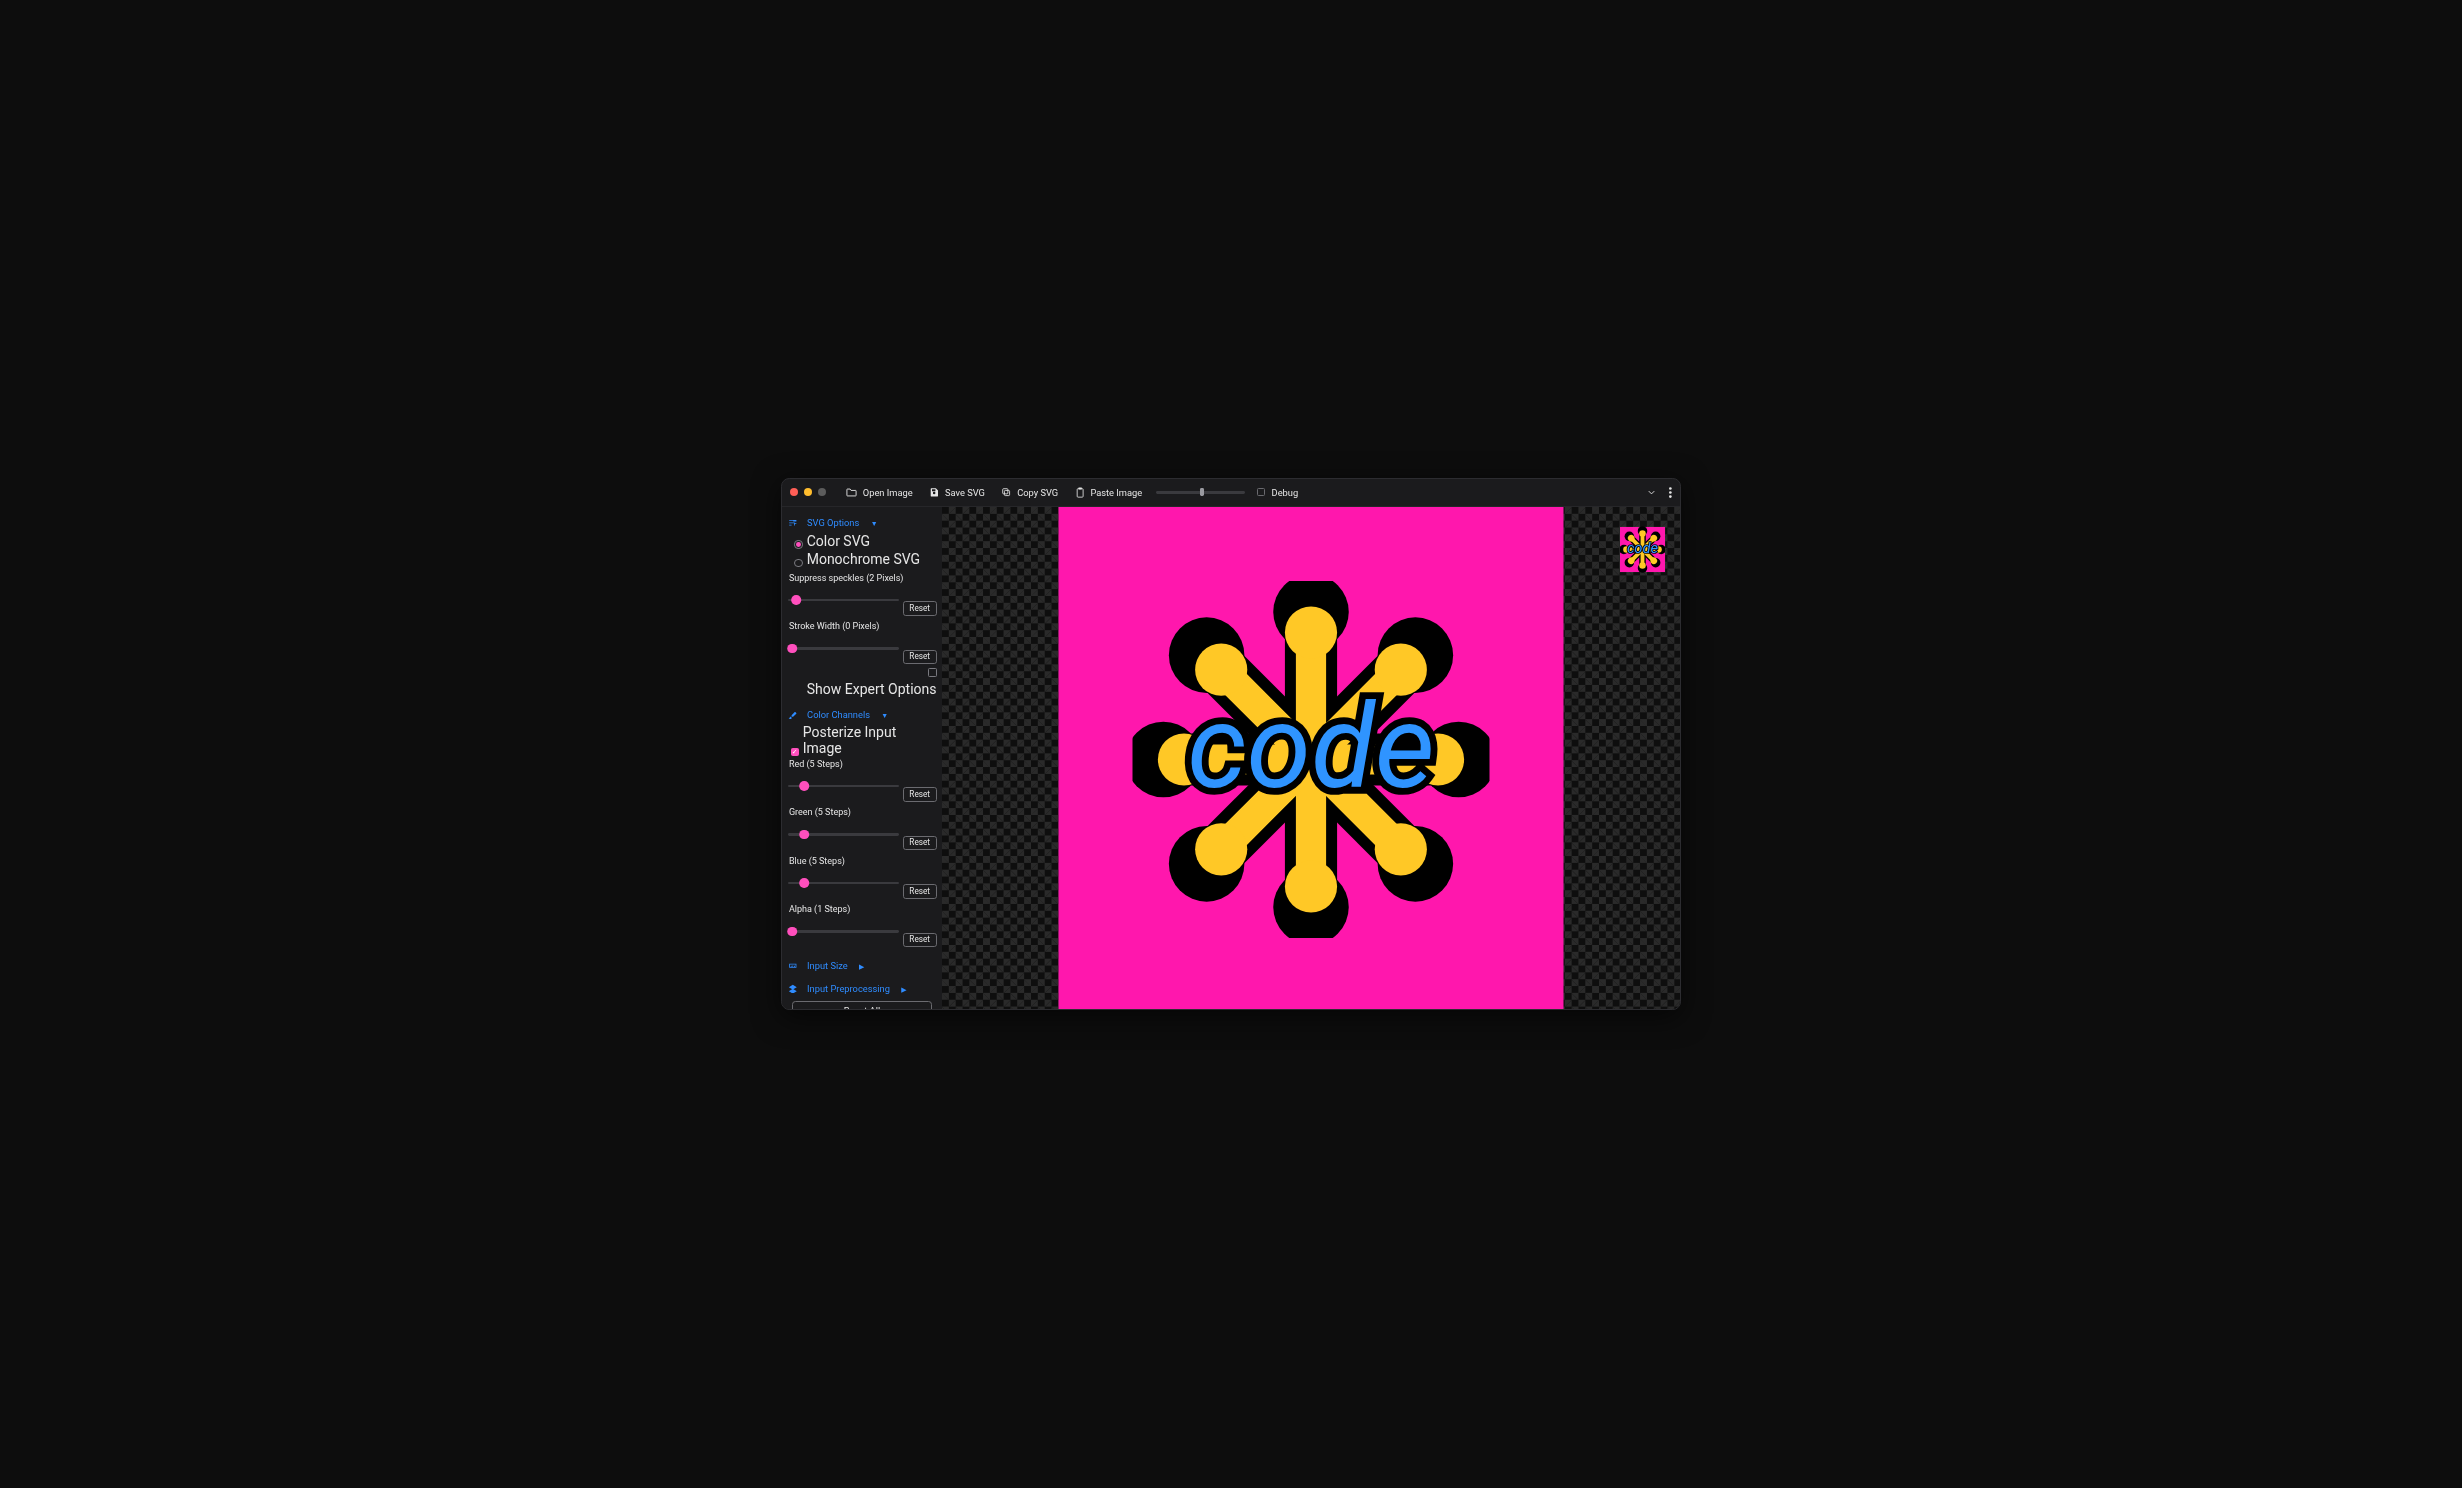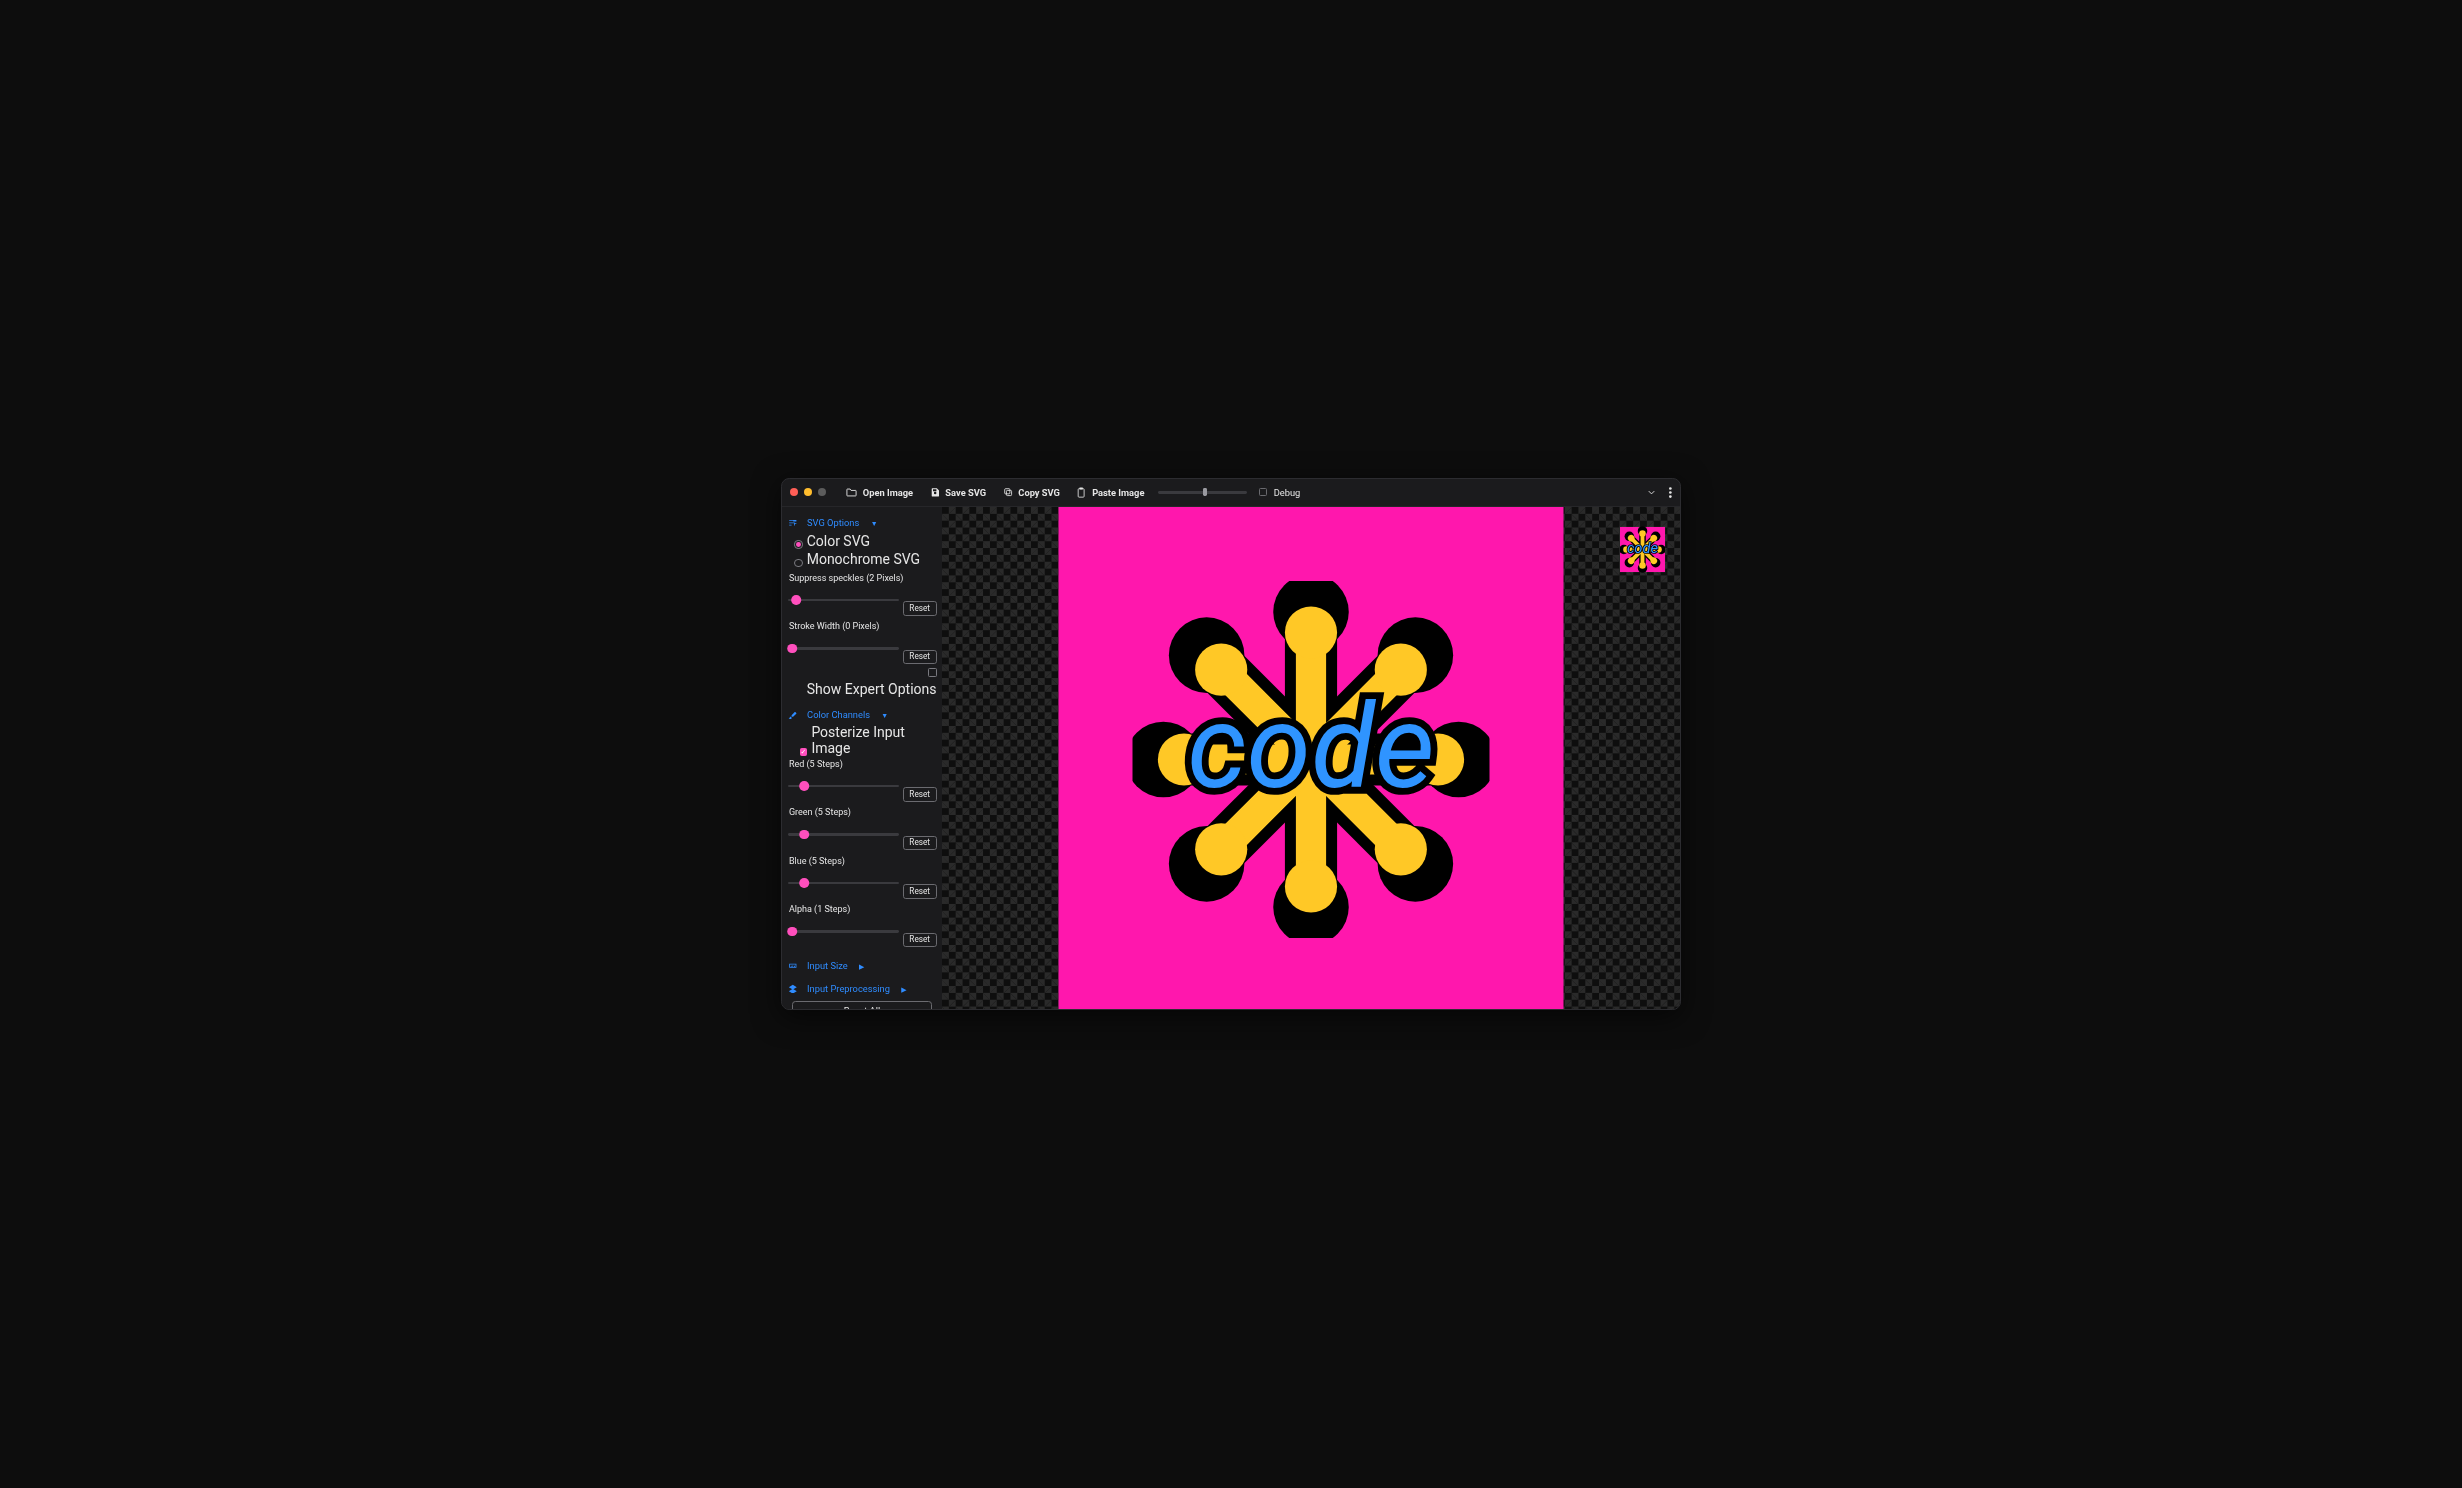--- a/index.html
+++ b/index.html
@@ -28,21 +28,21 @@
     box-shadow:0 6.9px 27.5px rgba(0,0,0,.6);
   }
 
   
   .toolbar{height:27.5px;display:flex;align-items:center;padding:0 8.2px;gap:2.7px;border-bottom:0.7px solid #262629;}
   .traffic{display:flex;gap:5.5px;margin-right:11px;}
   .tl{width:8.2px;height:8.2px;border-radius:50%;}
   .tl.red{background:#ff5f57;}
   .tl.yellow{background:#ffbd2e;}
   .tl.green{background:#5c5c5c;}
-  .tbtn{display:flex;align-items:center;gap:5.5px;color:var(--text);font-size:9.3px;padding:2.7px 6.9px;border-radius:4.1px;cursor:pointer;font-weight:bold;}
+  .tbtn{display:flex;align-items:center;gap:5.5px;color:var(--text);font-size:9.3px;padding:2.7px 6.9px;border-radius:4.1px;cursor:pointer;}
   .icon{fill:var(--text);}
   .zoom-slider{width:89px;height:2.7px;background:var(--slider-track);border-radius:1.4px;position:relative;margin:0 4.1px;}
   .zoom-slider::after{content:"";position:absolute;top:-2.7px;left:50%;width:4.1px;height:8.2px;border-radius:1.4px;background:#9a9aa0;}
   .debug-chk{width:7.6px;height:7.6px;border:0.7px solid #6a6a6f;border-radius:1.4px;margin:0 4.1px 0 5.5px;}
   .spacer{flex:1;}
   .tb-right{display:flex;align-items:center;gap:12.4px;}
 
   
   .body{flex:1;display:flex;min-height:0;}
 
@@ -196,21 +196,21 @@
       </div>
 
       <div class="section-head" style="margin-top:12.4px;">
         <svg width="9.6" height="9.6" viewBox="0 0 24 24" style="fill:var(--accent);">
             <path d="M7 17c-1.66 0-3 1.34-3 3 0 .55-.45 1-1 1H2c0 1.66 1.34 3 3 3 2.21 0 4-1.79 4-4 0-1.66-1.34-3-3-3zm13.71-9.29l-2.42-2.42a.996.996 0 00-1.41 0L9 13.17V17h3.83l7.88-7.88a.996.996 0 000-1.41z"></path>
           </svg>
         <span>Color Channels</span>
         <span class="tri-d"></span>
       </div>
 
-      <div class="chk-row" style="margin-left:12px;">
+      <div class="chk-row" style="margin-left:3px;">
         <span class="chk checked"></span>
         <span>Posterize Input Image</span>
       </div>
 
       <div class="ctrl-label" style="margin-top:1.4px;">Red (5 Steps)</div>
       <div class="slider-row">
         <div class="slider">
             <div class="thumb" style="left:15%;"></div>
           </div>
         <div class="reset-btn">Reset</div>

